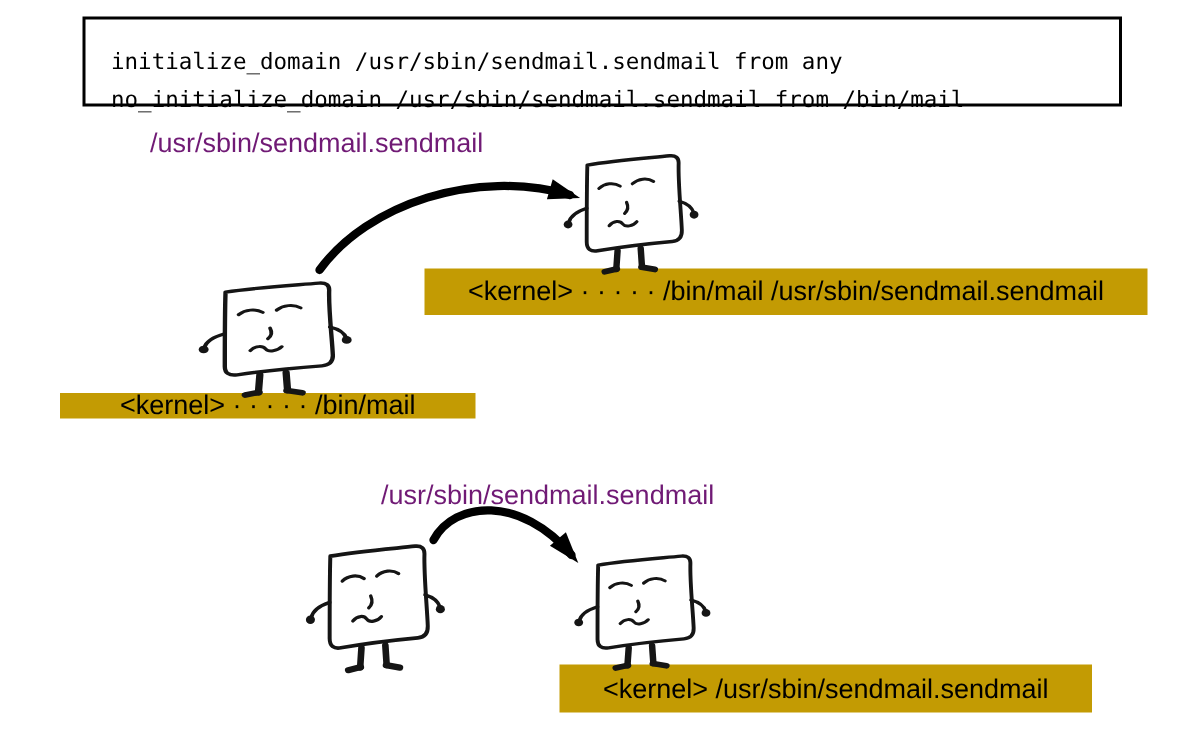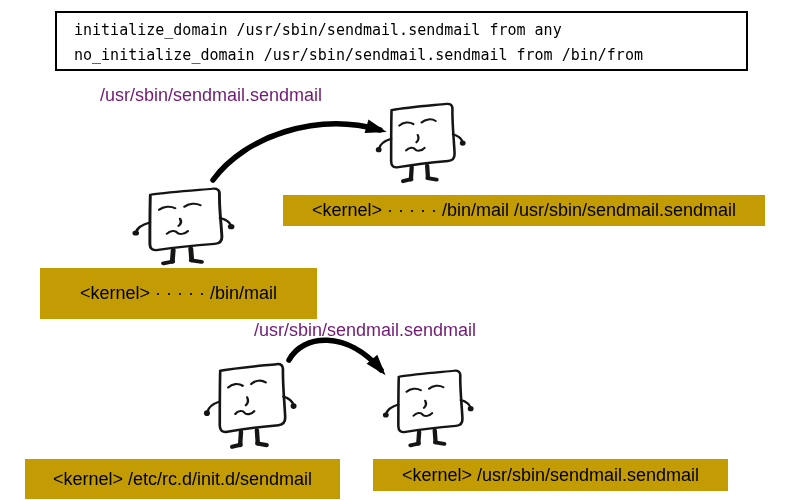--- a/index.html
+++ b/index.html
@@ -4,33 +4,33 @@
 <style>
   html,body { margin:0; padding:0; background:#fff; }
   .canvas {
     position:relative; width:800px; height:500px; background:#fff;
     font-family:"Liberation Sans", sans-serif; color:#000; overflow:hidden;
   }
   .policy-box {
     position:absolute; left:55px; top:11px; width:693px; height:60px;
     box-sizing:border-box; border:2px solid #000;
     font-family:"DejaVu Sans Mono","Liberation Mono",monospace;
-    font-size:15px; line-height:25px; padding:5px 0 0 17px; white-space:nowrap;
+    font-size:15px; line-height:25px; padding:16px 0 0 17px; white-space:nowrap;
   }
   .exec-label {
     position:absolute; font-size:18px; white-space:nowrap; color:#701a75;
   }
   .domain-band {
     position:absolute; background:var(--gold,#C39B03);
     display:flex; align-items:center; justify-content:center;
-    font-size:18px; white-space:nowrap; color:#000;margin-top:16px;
+    font-size:18px; white-space:nowrap; color:#000;
   }
   .arrow-svg, .character { position:absolute; }
   .band-s1-dest { left:283px; top:179px; width:482px; height:31px; }
-  .band-s1-src  { left:40px;  top:252px; width:277px; height:51px; }
+  .band-s1-src  { left:40px;  top:262px; width:277px; height:17px; }
   .band-s2-src  { left:25px;  top:443px; width:315px; height:40px; }
   .band-s2-dest { left:373px; top:443px; width:355px; height:32px; }
   .exec-s1 { left:100px; top:85px; }
   .exec-s2 { left:254px; top:320px; }
   .char-a { left:371px; top:100px; width:96px;  height:87px; }
   .char-b { left:127px; top:185px; width:109px; height:84px; }
   .char-c { left:199px; top:360px; width:99px;  height:93px; }
   .char-d { left:378px; top:367px; width:97px;  height:84px; }
   .arrow-1 { left:195px; top:108px; }
   .arrow-2 { left:275px; top:330px; }
@@ -67,21 +67,21 @@
           <path d="M47 102 L 37.5 104.5"></path>
           <path d="M65.5 84.5 L 66.5 100.5"></path>
           <path d="M66 100.5 L 76.5 102.5"></path>
         </g>
       </g>
     </defs>
   </svg>
 
   <div class="policy-box">
     <div>initialize_domain /usr/sbin/sendmail.sendmail from any</div>
-    <div>no_initialize_domain /usr/sbin/sendmail.sendmail from /bin/from</div>
+    <div>no_initialize_domain /usr/sbin/sendmail.sendmail from /bin/mail</div>
   </div>
 
   <div class="exec-label exec-s1">/usr/sbin/sendmail.sendmail</div>
 
   <svg class="arrow-svg arrow-1" width="210" height="85" viewBox="0 0 210 85">
     <path d="M18 72 C 50 28, 122 4, 185 22" fill="none" stroke="#000" stroke-width="5.5" stroke-linecap="round" marker-end="url(#arrowhead)"></path>
   </svg>
 
   <div class="domain-band band-s1-dest">&lt;kernel&gt; · · · · ·  /bin/mail /usr/sbin/sendmail.sendmail</div>
   <div class="domain-band band-s1-src">&lt;kernel&gt; · · · · ·  /bin/mail</div>
@@ -92,21 +92,20 @@
   <svg class="character char-a" viewBox="0 0 112 112" preserveAspectRatio="none">
     <use href="#char"></use>
   </svg>
 
   <div class="exec-label exec-s2">/usr/sbin/sendmail.sendmail</div>
 
   <svg class="arrow-svg arrow-2" width="130" height="58" viewBox="0 0 130 58">
     <path d="M14 30 C 28 4, 72 0, 106 40" fill="none" stroke="#000" stroke-width="5.5" stroke-linecap="round" marker-end="url(#arrowhead)"></path>
   </svg>
 
-  <div class="domain-band band-s2-src">&lt;kernel&gt; /etc/rc.d/init.d/sendmail</div>
   <div class="domain-band band-s2-dest">&lt;kernel&gt; /usr/sbin/sendmail.sendmail</div>
 
   <svg class="character char-c" viewBox="0 0 112 112" preserveAspectRatio="none">
     <use href="#char"></use>
   </svg>
   <svg class="character char-d" viewBox="0 0 112 112" preserveAspectRatio="none">
     <use href="#char"></use>
   </svg>
 
 </div>

